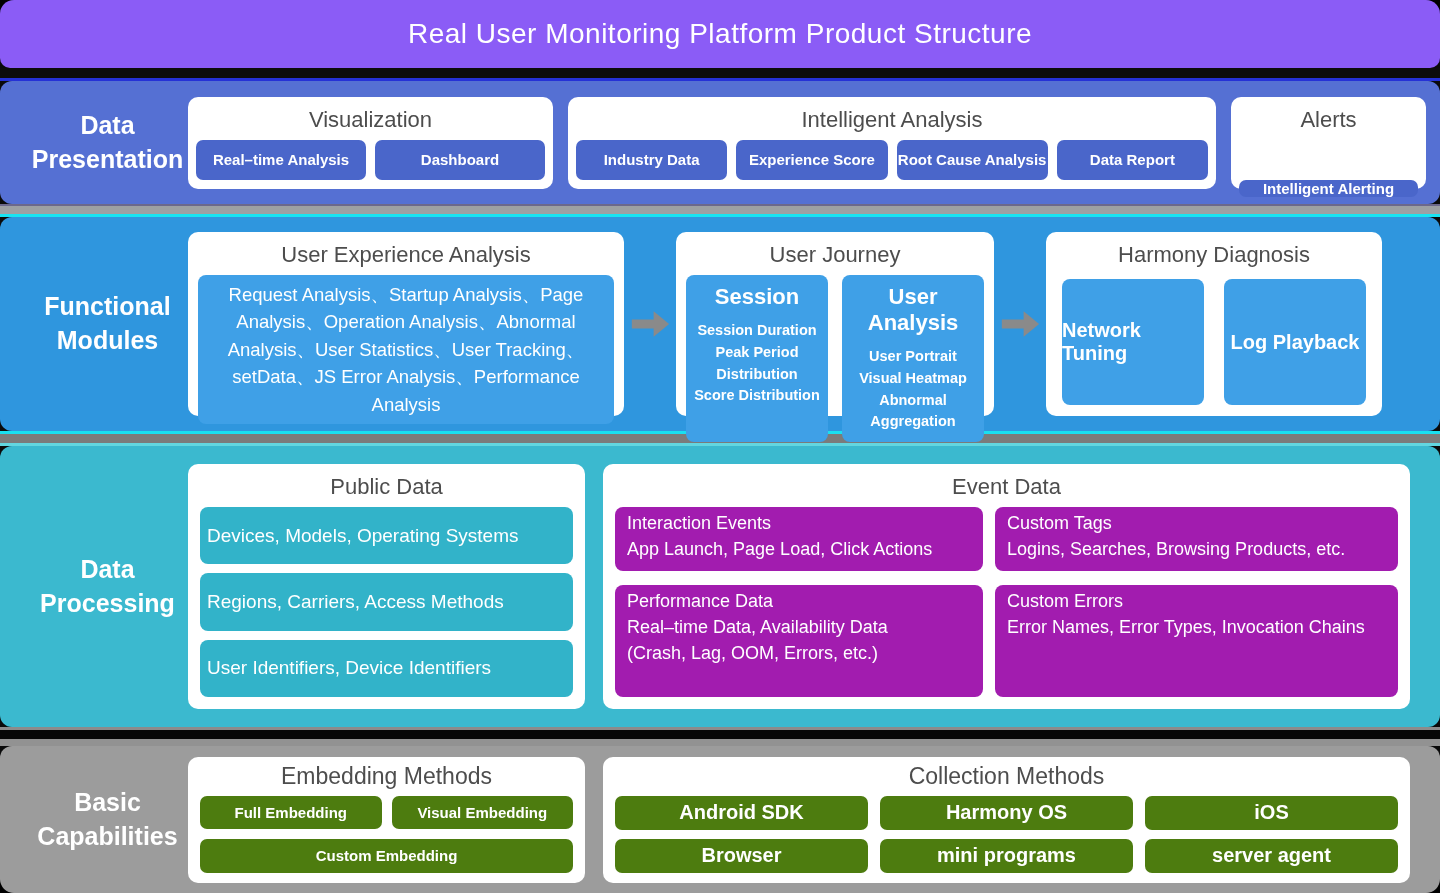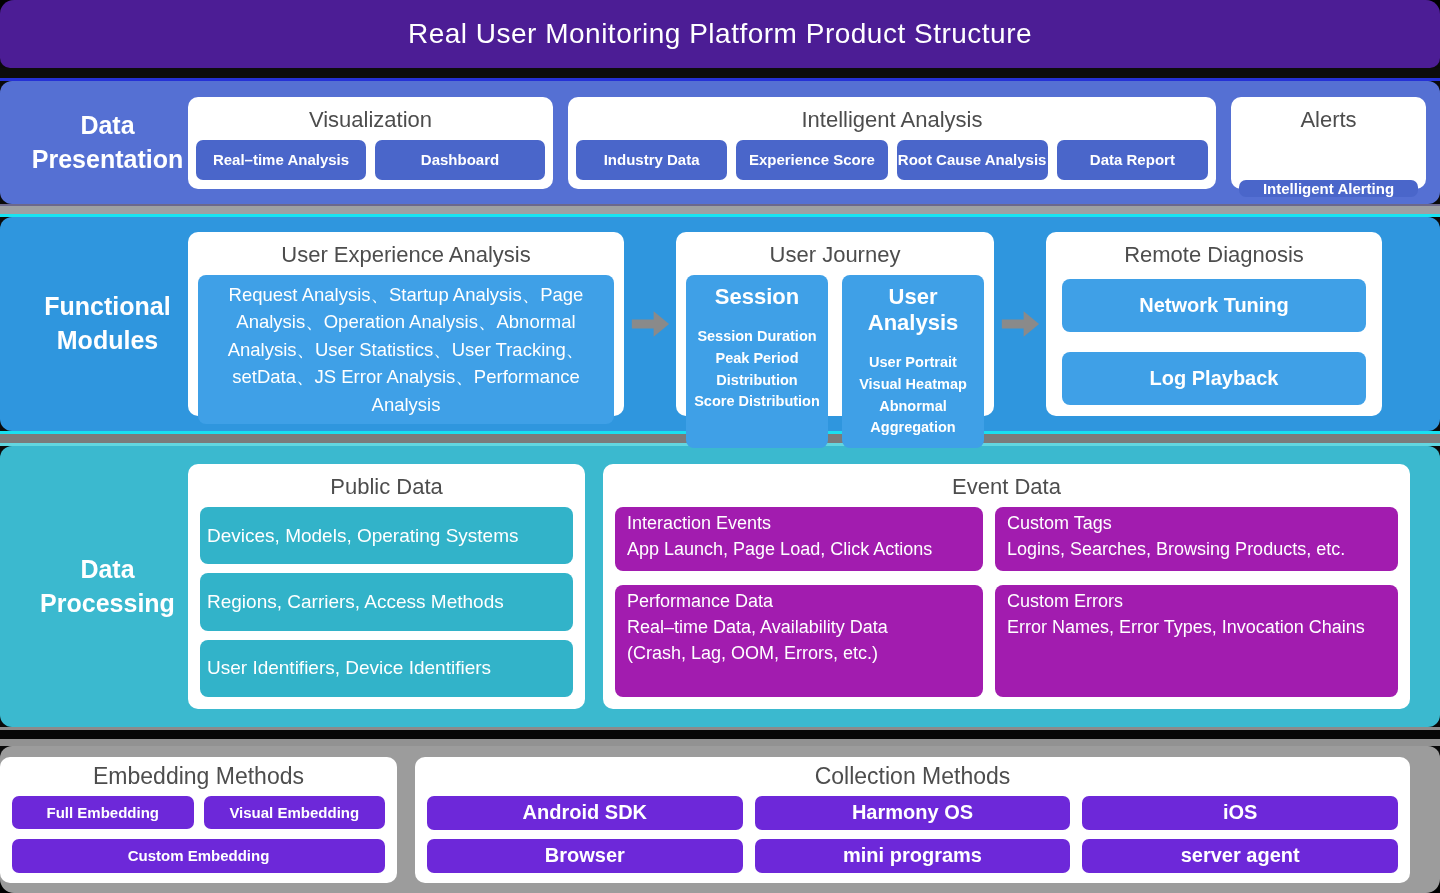--- a/index.html
+++ b/index.html
@@ -4,21 +4,21 @@
 <style>
   html,body{margin:0;padding:0;background:#000;}
   .page{
     position:relative;width:1440px;height:893px;background:#0a0a0a;
     border-radius:14px;overflow:hidden;
     font-family:"Liberation Sans", sans-serif;
     -webkit-font-smoothing:antialiased;
   }
   
   .header{
-    height:68px;background:#4c1d95;border-radius:10px;
+    height:68px;background:#8b5cf6;border-radius:10px;
     display:flex;align-items:center;justify-content:center;
   }
   .header .title{color:#fff;font-size:28px;font-weight:500;letter-spacing:.5px;}
   
   .gap{width:100%;}
   .g1{height:13px;background:linear-gradient(to bottom,#0c0c0c 0,#0c0c0c 10px,#2531d6 10px,#2531d6 13px);}
   .g2{height:13px;background:linear-gradient(to bottom,#6c688b 0,#6c688b 2px,#9da0a3 2px,#9da0a3 10px,#17e3f2 10px,#17e3f2 13px);}
   .g3{height:15px;background:linear-gradient(to bottom,#19dff0 0,#19dff0 3px,#7b7b7b 3px,#7b7b7b 12px,#62d6e0 12px,#62d6e0 15px);}
   .g4{height:19px;background:linear-gradient(to bottom,#8b8b8b 0,#8b8b8b 3px,#070707 3px,#070707 12px,#929292 12px,#929292 19px);}
   
@@ -63,23 +63,23 @@
     flex:1;background:#3FA0E7;border-radius:8px;color:#fff;
     font-size:18.5px;line-height:1.48;text-align:center;
     display:flex;align-items:center;justify-content:center;
     padding:6px 12px;box-sizing:border-box;
   }
   .journey-row{flex:1;display:flex;gap:14px;justify-content:center;}
   .jbox{
     flex:1;background:#3FA0E7;border-radius:8px;color:#fff;text-align:center;
     padding:9px 4px;box-sizing:border-box;
   }
-  .jbox-title{font-size:22px;font-weight:bold;margin-bottom:16px;}
+  .jbox-title{font-size:22px;font-weight:bold;margin-bottom:10px;}
   .jline{font-size:14.5px;font-weight:bold;line-height:1.5;}
-  .remote-col{flex:1;display:flex;flex-direction:column;gap:20px;padding:4px 6px 0;justify-content:flex-end;}
+  .remote-col{flex:1;display:flex;flex-direction:row;gap:20px;padding:4px 6px 0;justify-content:flex-end;}
   .bigbtn{
     flex:1;background:#3FA0E7;border-radius:8px;color:#fff;
     font-size:20px;font-weight:bold;display:flex;align-items:center;justify-content:center;
   }
   .arrow{flex:none;width:40px;height:28px;}
   
   .b3 .band-content{gap:18px;padding-right:30px;}
   .b3 .card{height:245px;padding:4px 12px 12px;}
   .card-public{width:397px;}
   .card-event{flex:1;}
@@ -98,21 +98,21 @@
   }
   
   .b4 .band-content{gap:18px;padding-right:30px;}
   .b4 .card{height:126px;padding:2px 12px 10px;}
   .card-embed{width:397px;}
   .card-collect{flex:1;}
   .b4 .card-title{font-size:23px;padding:4px 0 6px;}
   .embed-col{flex:1;display:flex;flex-direction:column;gap:10px;}
   .embed-top{display:flex;gap:10px;flex:1;}
   .graybtn{
-    flex:1;background:#6d28d9;border-radius:7px;color:#fff;
+    flex:1;background:#4d7c0f;border-radius:7px;color:#fff;
     font-size:15px;font-weight:bold;display:flex;align-items:center;justify-content:center;
   }
   .collect-grid{flex:1;display:grid;grid-template-columns:1fr 1fr 1fr;grid-template-rows:1fr 1fr;gap:9px 12px;}
   .collect-grid .graybtn{font-size:20px;}
 </style>
 </head>
 <body>
 
 <div class="page">
 
@@ -184,21 +184,21 @@
             <div class="jline">Visual Heatmap</div>
             <div class="jline">Abnormal</div>
             <div class="jline">Aggregation</div>
           </div>
         </div>
       </div>
       <svg class="arrow" viewBox="0 0 44 30">
           <path d="M2 10 h24 v-9 l17 14 -17 14 v-9 H2 z" fill="#8A8A8A"></path>
         </svg>
       <div class="card b2-card card-remote">
-        <div class="card-title">Remote Diagnosis</div>
+        <div class="card-title">Harmony Diagnosis</div>
         <div class="remote-col">
           <div class="bigbtn">Network Tuning</div>
           <div class="bigbtn">Log Playback</div>
         </div>
       </div>
     </div>
   </div>
 
   <div class="gap g3"></div>
 
@@ -240,20 +240,24 @@
             <div></div>
           </div>
         </div>
       </div>
     </div>
   </div>
 
   <div class="gap g4"></div>
 
   <div class="band b4">
+    <div class="band-label">
+      <span>Basic</span>
+      <span>Capabilities</span>
+    </div>
     <div class="band-content">
       <div class="card card-embed">
         <div class="card-title">Embedding Methods</div>
         <div class="embed-col">
           <div class="embed-top">
             <div class="graybtn">Full Embedding</div>
             <div class="graybtn">Visual Embedding</div>
           </div>
           <div class="graybtn" style="flex:1;">Custom Embedding</div>
         </div>

